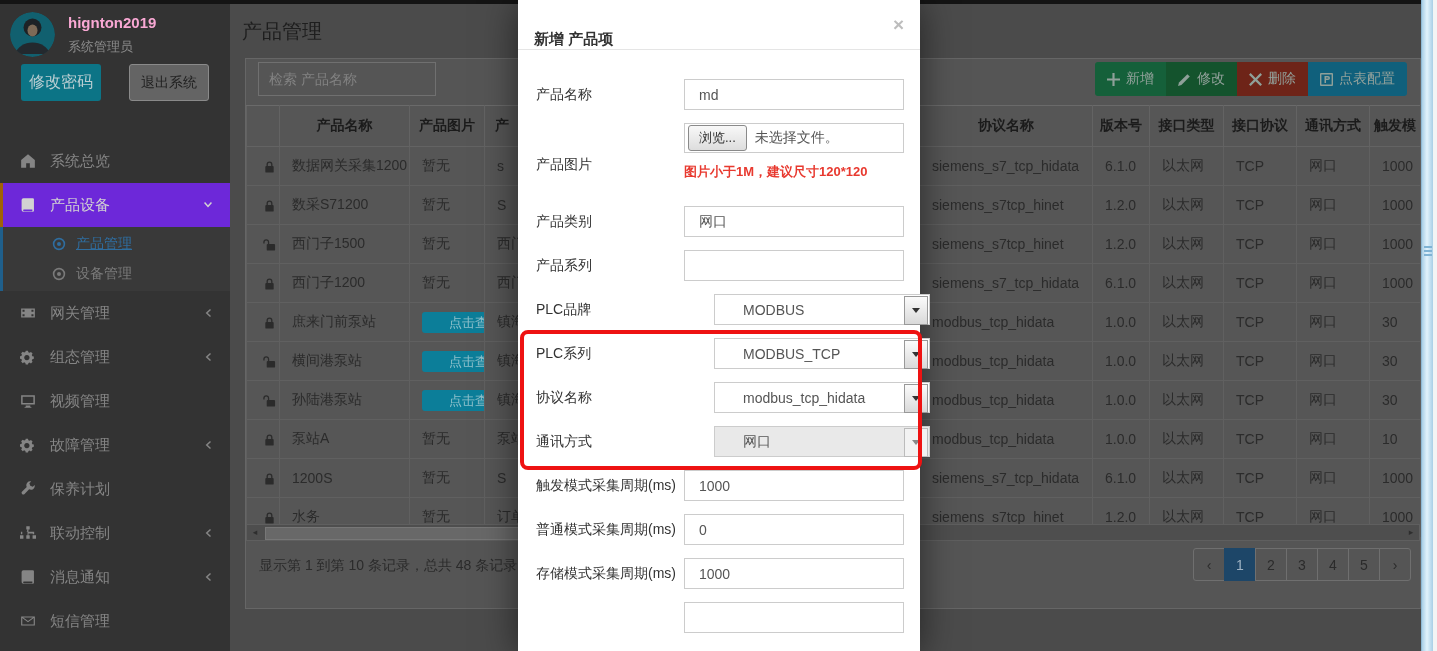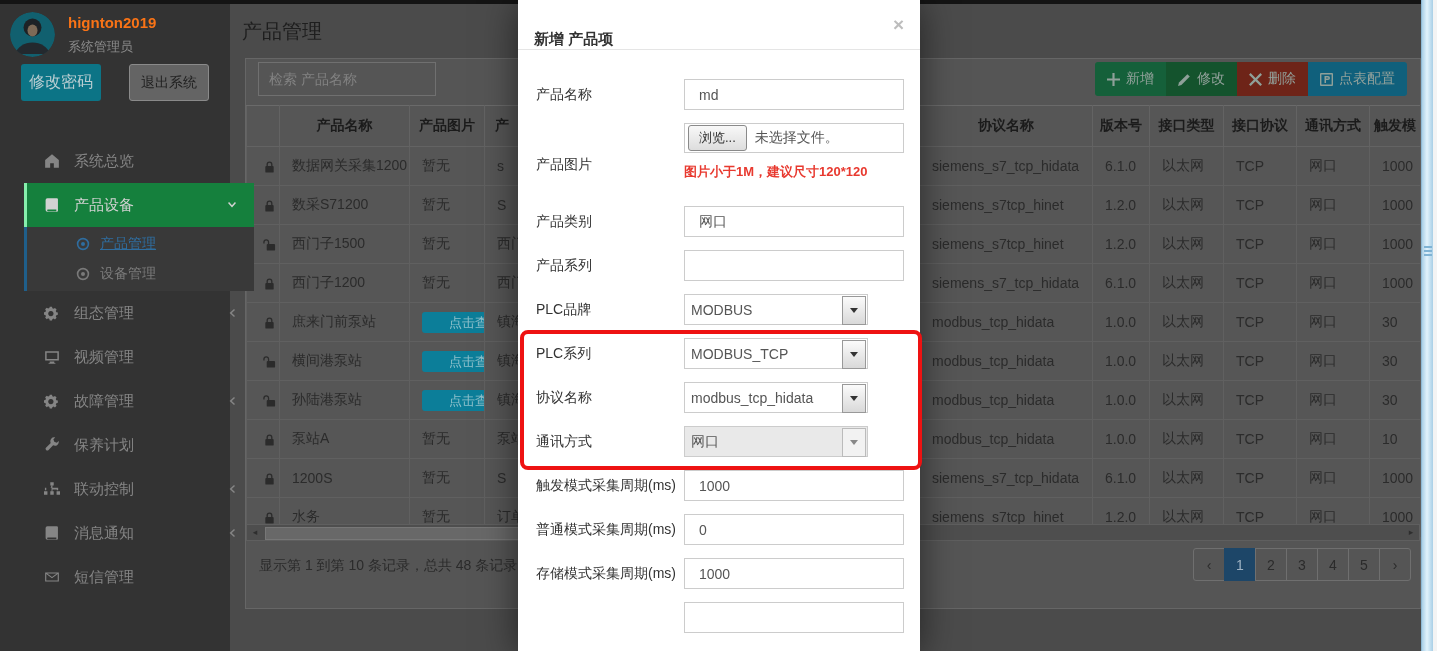--- a/index.html
+++ b/index.html
@@ -5,32 +5,32 @@
   html,body{margin:0;padding:0;background:#3f3f3f;}
   body{width:1437px;height:651px;position:relative;overflow:hidden;
        font-family:"Liberation Sans","DejaVu Sans",sans-serif;}
   .app{position:absolute;inset:0;background:#4b4b4b;}
   .topstrip{position:absolute;left:0;top:0;width:1437px;height:4px;background:#141414;z-index:5;}
 
   
   .sidebar{position:absolute;left:0;top:0;width:230px;height:651px;background:#333333;z-index:4;}
   .user-panel{position:absolute;left:0;top:8px;width:230px;height:52px;}
   .avatar{position:absolute;left:10px;top:4px;width:45px;height:45px;border-radius:50%;overflow:hidden;}
-  .user-name{position:absolute;left:68px;top:6px;font-size:15px;font-weight:bold;color:#f97316;}
+  .user-name{position:absolute;left:68px;top:6px;font-size:15px;font-weight:bold;color:#f9a8d4;}
   .user-role{position:absolute;left:68px;top:30px;font-size:13px;color:#8b8b8b;}
   .user-btns{position:absolute;left:0;top:64px;width:230px;height:38px;}
   .btn-pass{position:absolute;left:21px;top:0;width:80px;height:37px;background:#0c7486;color:#b9cdd1;
             font-size:16px;border:none;border-radius:3px;}
   .btn-logout{position:absolute;left:129px;top:0;width:80px;height:37px;background:#646464;color:#1f1f1f;
             font-size:14px;border:1px solid #8a8a8a;border-radius:3px;}
-  .menu{position:absolute;left:0;top:139px;width:230px;margin-left:24px;}
+  .menu{position:absolute;left:0;top:139px;width:230px;}
   .mi{position:relative;height:44px;display:flex;align-items:center;color:#858585;font-size:15px;cursor:pointer;}
   .mi .ic{width:16px;height:16px;margin-left:20px;margin-right:14px;flex:none;display:flex;align-items:center;}
   .mi .chev{position:absolute;right:16px;top:14px;width:12px;height:12px;}
-  .mi.active-parent{background:#15803d;color:#d2d2d2;border-left:3px solid #86efac;}
+  .mi.active-parent{background:#6d28d9;color:#d2d2d2;border-left:3px solid #a16207;}
   .mi.active-parent .ic{margin-left:17px;}
   .submenu{background:#393939;padding:2px 0;border-left:3px solid #1f5f8b;}
   .smi{height:30px;display:flex;align-items:center;font-size:14px;color:#7a7a7a;cursor:pointer;}
   .smi .ic{width:14px;height:14px;margin-left:49px;margin-right:10px;display:flex;align-items:center;}
   .smi.active{color:#2f6d9f;}
   .smi.active .lbl{text-decoration:underline;}
   svg.glyph{width:100%;height:100%;fill:currentColor;stroke:none;}
 
   
   .main{position:absolute;left:230px;top:4px;width:1191px;height:647px;}
@@ -75,22 +75,22 @@
          box-shadow:0 4px 35px rgba(0,0,0,.55);}
   .modal-header{height:50px;display:flex;align-items:center;padding:0 16px;border-bottom:1px solid #e5e5e5;box-sizing:border-box;}
   .modal-title{font-size:15px;font-weight:bold;color:#333;margin-top:30px;}
   .modal-close{margin-left:auto;font-size:19px;font-weight:bold;color:#bdbdbd;line-height:1;cursor:pointer;}
   .modal-body{padding:29px 16px 0 18px;}
   .frow{display:flex;margin-bottom:13px;align-items:center;}
   .frow>label{width:148px;flex:none;font-size:14px;color:#333;}
   .ctrl{width:220px;position:relative;box-sizing:border-box;}
   input.txt{width:220px;height:31px;border:1px solid #ccc;box-sizing:border-box;padding:0 14px;
             font-size:14px;color:#555;border-radius:0;background:#fff;}
-  .select{width:184px;height:31px;border:1px solid #ccc;box-sizing:border-box;display:flex;align-items:center;
-          padding-left:6px;font-size:14px;color:#555;position:relative;background:#fff;cursor:pointer;}
+  .select{width:216px;height:31px;border:1px solid #ccc;box-sizing:border-box;display:flex;align-items:center;
+          padding-left:28px;font-size:14px;color:#555;position:relative;background:#fff;cursor:pointer;margin-left:30px;}
   .sel-btn{position:absolute;right:1px;top:1px;width:22px;height:27px;background:linear-gradient(#fbfbfb,#d9d9d9);
            border:1px solid #999;display:flex;align-items:center;justify-content:center;}
   .sel-btn i{width:0;height:0;border-left:4px solid transparent;border-right:4px solid transparent;border-top:5px solid #333;}
   .select.disabled{background:#e9e9e9;color:#555;}
   .select.disabled .sel-btn{background:#f2f2f2;border-color:#bbb;}
   .select.disabled .sel-btn i{border-top-color:#888;}
   .filebox{width:220px;height:30px;border:1px solid #ccc;box-sizing:border-box;display:flex;align-items:center;padding-left:3px;}
   .browse{font-size:13px;color:#333;border:1px solid #8a8a8a;background:linear-gradient(#f8f8f8,#dddddd);
           border-radius:3px;padding:3px 10px;margin-right:8px;cursor:pointer;}
   .nofile{font-size:14px;color:#555;}
@@ -167,20 +167,32 @@
           <span class="ic">
             <svg viewBox="0 0 14 14" width="14" height="14">
                 <circle cx="7" cy="7" r="5.4" fill="none" stroke="currentColor" stroke-width="1.6"></circle>
                 <circle cx="7" cy="7" r="2" fill="currentColor"></circle>
               </svg>
             </span>
           <span class="lbl">设备管理</span>
         </div>
       </div>
 
+      <div class="mi">
+        <span class="ic">
+          <svg class="glyph" viewBox="0 0 14 14">
+              <path d="M1 3 h12 v8 H1 Z M2.2 4.2 h1.8 v1.8 H2.2 Z M10 4.2 h1.8 v1.8 H10 Z M2.2 8 h1.8 v1.8 H2.2 Z M10 8 h1.8 v1.8 H10 Z" fill-rule="evenodd"></path>
+            </svg>
+          </span>
+        <span class="lbl">网关管理</span>
+        <span class="chev">
+          <svg class="glyph" viewBox="0 0 12 12">
+              <path d="M8 2 3.6 6 8 10 9 8.9 5.8 6 9 3.1 Z"></path>
+            </svg></span>
+      </div>
 
       <div class="mi">
         <span class="ic">
           <svg class="glyph" viewBox="0 0 14 14">
               <path d="M5 1.5 h2 l.3 1.3 1.1.5 1.2-.7 1.4 1.4-.7 1.2.5 1.1 1.3.3 v2 l-1.3.3 -.5 1.1 .7 1.2 -1.4 1.4 -1.2-.7 -1.1.5 L7 13.5 H5 l-.3-1.3 -1.1-.5 -1.2.7 -1.4-1.4 .7-1.2 -.5-1.1 L-.1 8.4 v-2 l1.3-.3 .5-1.1 -.7-1.2 1.4-1.4 1.2.7 1.1-.5 Z M6 5.2 a2.3 2.3 0 1 0 .01 0 Z" fill-rule="evenodd"></path>
             </svg>
           </span>
         <span class="lbl">组态管理</span>
         <span class="chev">
           <svg class="glyph" viewBox="0 0 12 12">

